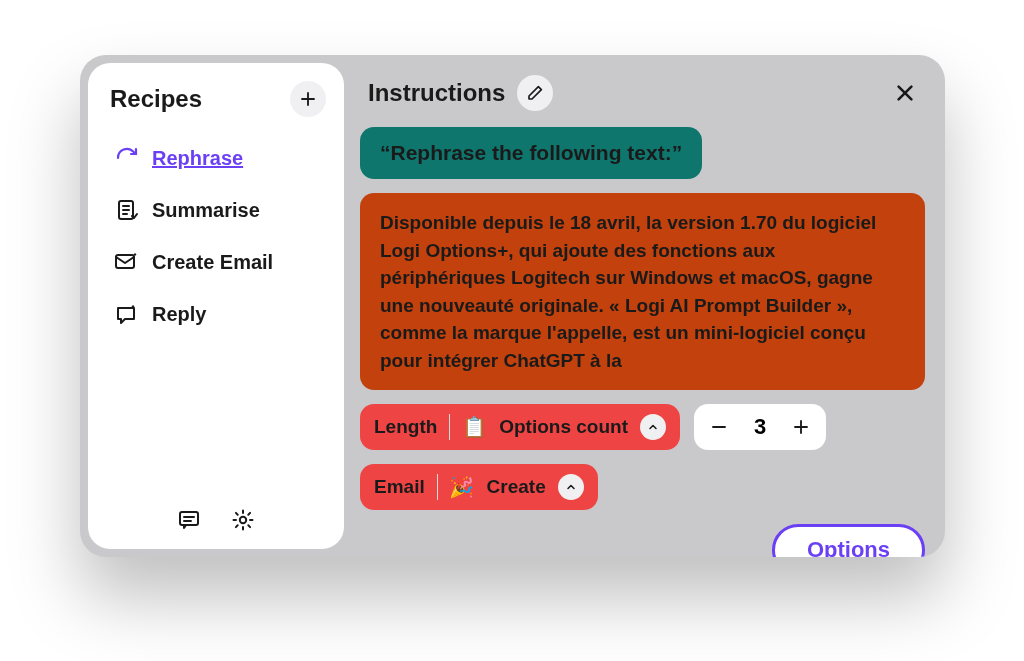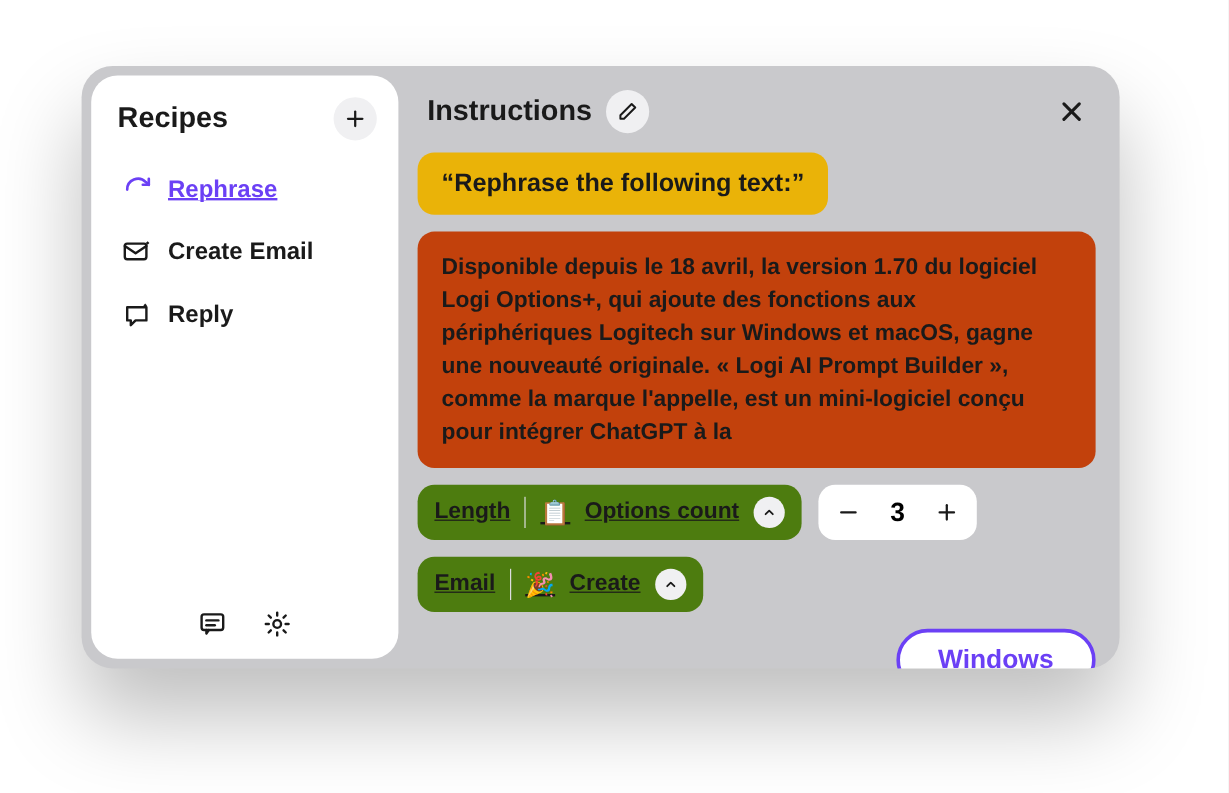--- a/index.html
+++ b/index.html
@@ -6,21 +6,21 @@
     body {
       font-family: -apple-system, BlinkMacSystemFont, "Segoe UI", Helvetica, Arial, sans-serif;
       background: #ffffff;
       width: 1024px;
       height: 661px;
       position: relative;
     }
     .app-window {
       position: absolute;
       top: 55px;
-      left: 68px;
+      left: 80px;
       width: 865px;
       height: 502px;
       background: #c9c9cc;
       border-radius: 26px;
       display: flex;
       overflow: hidden;
       box-shadow: 0 40px 70px rgba(0,0,0,0.25);
     }
     .sidebar {
       width: 256px;
@@ -123,21 +123,21 @@
       right: 22px;
       top: 20px;
       width: 36px;
       height: 36px;
       display: flex;
       align-items: center;
       justify-content: center;
       cursor: pointer;
     }
     .prompt-chip {
-      background: #eab308;
+      background: #0f766e;
       border-radius: 14px;
       padding: 14px 20px;
       font-size: 21px;
       font-weight: 800;
       color: #1a1a1a;
       display: inline-block;
       align-self: flex-start;
     }
     .text-body {
       background: #c2410c;
@@ -147,30 +147,29 @@
       line-height: 1.45;
       font-weight: 600;
       color: #1a1a1a;
     }
     .options-row {
       display: flex;
       gap: 14px;
       align-items: center;
     }
     .option-chip {
-      background: #4d7c0f;
+      background: #ef4444;
       border-radius: 14px;
       padding: 10px 14px;
       display: flex;
       align-items: center;
       gap: 12px;
       font-size: 19px;
       font-weight: 700;
       color: #1a1a1a;
-      text-decoration: underline;
     }
     .option-label {
       font-weight: 800;
     }
     .divider {
       width: 1px;
       height: 26px;
       background: #dcdcde;
     }
     .emoji {
@@ -248,20 +247,32 @@
       <div class="recipe-item active">
         <span class="recipe-icon">
           <svg width="24" height="24" viewBox="0 0 24 24" fill="none" stroke="#6b40f5" stroke-width="2.2" stroke-linecap="round" stroke-linejoin="round">
               <path d="M3 12a9 9 0 0 1 15.5-6.3L21 8"></path>
               <path d="M21 3v5h-5"></path>
             </svg>
         </span>
         <span class="recipe-label">Rephrase</span>
       </div>
 
+      <div class="recipe-item">
+        <span class="recipe-icon">
+          <svg width="24" height="24" viewBox="0 0 24 24" fill="none" stroke="#1a1a1a" stroke-width="2" stroke-linecap="round" stroke-linejoin="round">
+              <rect x="4" y="3" width="14" height="18" rx="2"></rect>
+              <line x1="8" y1="8" x2="14" y2="8"></line>
+              <line x1="8" y1="12" x2="14" y2="12"></line>
+              <line x1="8" y1="16" x2="12" y2="16"></line>
+              <path d="M17 18l2 2 3-4" stroke="#1a1a1a"></path>
+            </svg>
+        </span>
+        <span class="recipe-label">Summarise</span>
+      </div>
 
       <div class="recipe-item">
         <span class="recipe-icon">
           <svg width="26" height="24" viewBox="0 0 26 24" fill="none" stroke="#1a1a1a" stroke-width="2" stroke-linecap="round" stroke-linejoin="round">
               <rect x="2" y="5" width="18" height="13" rx="2"></rect>
               <path d="M2 7l9 6 9-6"></path>
               <path d="M21 3l1.5 1.5L21 6l-1.5-1.5z" fill="#1a1a1a" stroke="none"></path>
             </svg>
         </span>
         <span class="recipe-label">Create Email</span>
@@ -352,17 +363,17 @@
         <span>Create</span>
         <span class="chev-btn">
           <svg width="12" height="12" viewBox="0 0 24 24" fill="none" stroke="#1a1a1a" stroke-width="3" stroke-linecap="round" stroke-linejoin="round">
               <polyline points="6 15 12 9 18 15"></polyline>
             </svg>
         </span>
       </div>
     </div>
 
     <div class="submit-row">
-      <button class="submit-btn">Windows</button>
+      <button class="submit-btn">Options</button>
     </div>
   </section>
 
 </div>
 
 </body></html>

